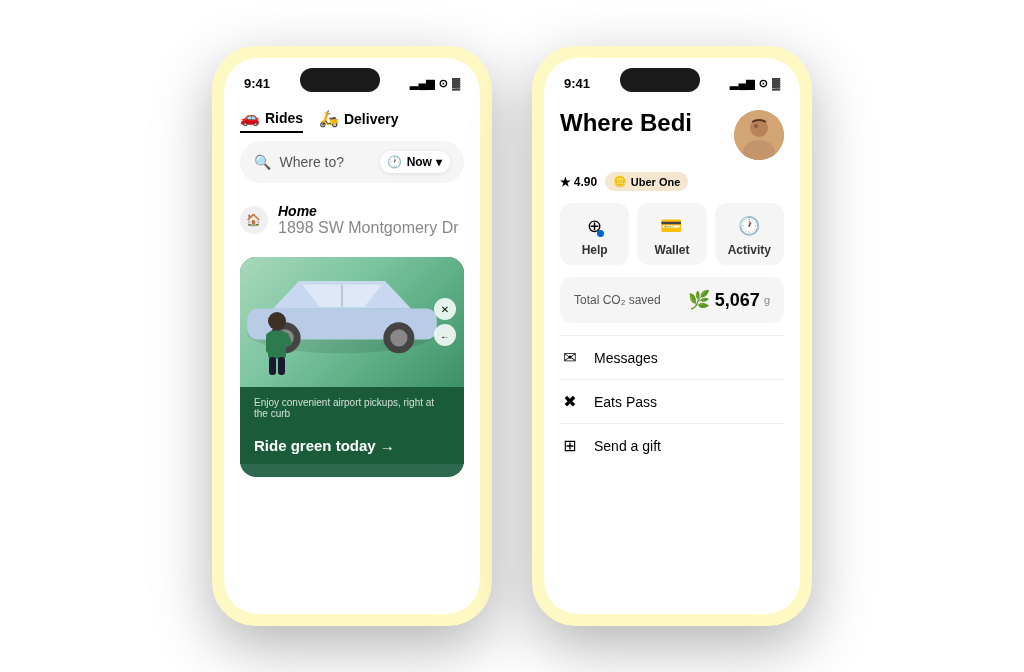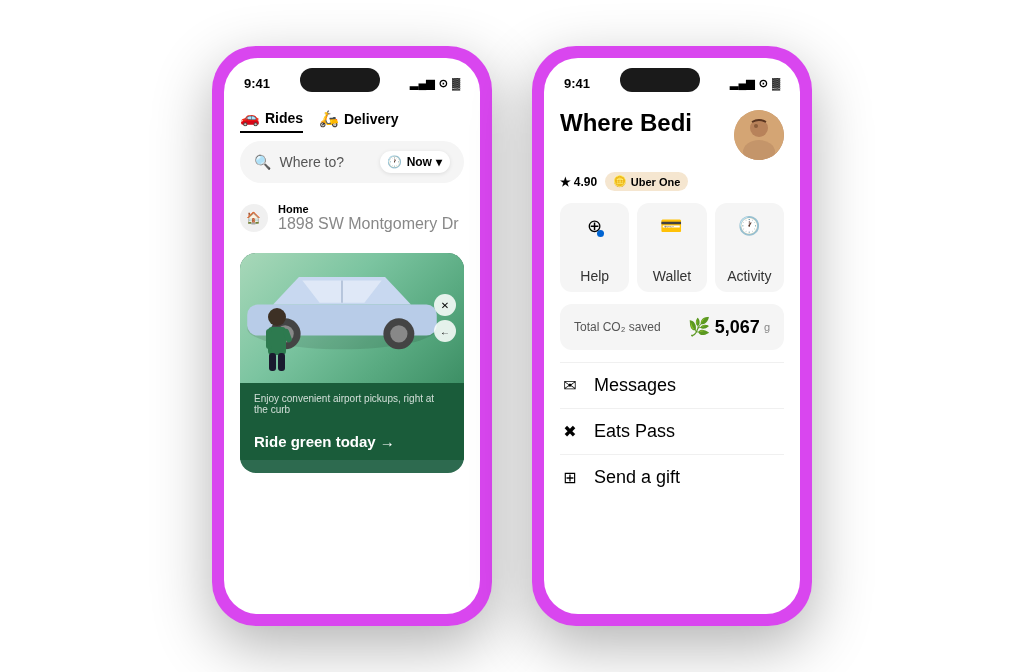--- a/index.html
+++ b/index.html
@@ -23,21 +23,21 @@
       width: 100%;
       height: 100%;
       background: white;
       padding: 30px;
     }
 
     
     .phone {
       width: 280px;
       height: 580px;
-      background: #d946ef;
+      background: #fef9c3;
       border-radius: 44px;
       padding: 12px;
       position: relative;
       box-shadow: 0 20px 60px rgba(0,0,0,0.3);
     }
 
     .phone-screen {
       width: 100%;
       height: 100%;
       background: #ffffff;
@@ -153,22 +153,23 @@
       background: #f0f0f0;
       border-radius: 50%;
       display: flex;
       align-items: center;
       justify-content: center;
       font-size: 12px;
       flex-shrink: 0;
     }
 
     .location-text .loc-name {
-      font-size: 11px;
-      font-weight: 600;
+      font-size: 14px;
+      font-weight: 600;
+      font-style: italic;
     }
 
     .location-text .loc-addr {
       font-size: 16px;
       color: #888;
     }
 
     .promo-card {
       border-radius: 16px;
       overflow: hidden;
@@ -329,24 +330,23 @@
       width: 7px;
       height: 7px;
       background: #0064d2;
       border-radius: 50%;
       position: absolute;
       bottom: 0;
       right: -2px;
     }
 
     .action-label {
-      font-size: 14px;
-      font-weight: 400;
+      font-size: 12px;
+      font-weight: 700;
       color: #333;
-      margin-top: 25px;
     }
 
     .co2-card {
       background: #f5f5f5;
       border-radius: 12px;
       padding: 12px 14px;
       display: flex;
       justify-content: space-between;
       align-items: center;
       margin-bottom: 12px;
@@ -386,21 +386,21 @@
     }
 
     .menu-icon {
       font-size: 16px;
       width: 20px;
       text-align: center;
       flex-shrink: 0;
     }
 
     .menu-label {
-      font-size: 18px;
+      font-size: 14px;
       font-weight: 500;
       text-align: center;
     }
 
     
     .car-svg { width: 100%; height: 100%; }
   </style>
 </head>
 <body>
 

